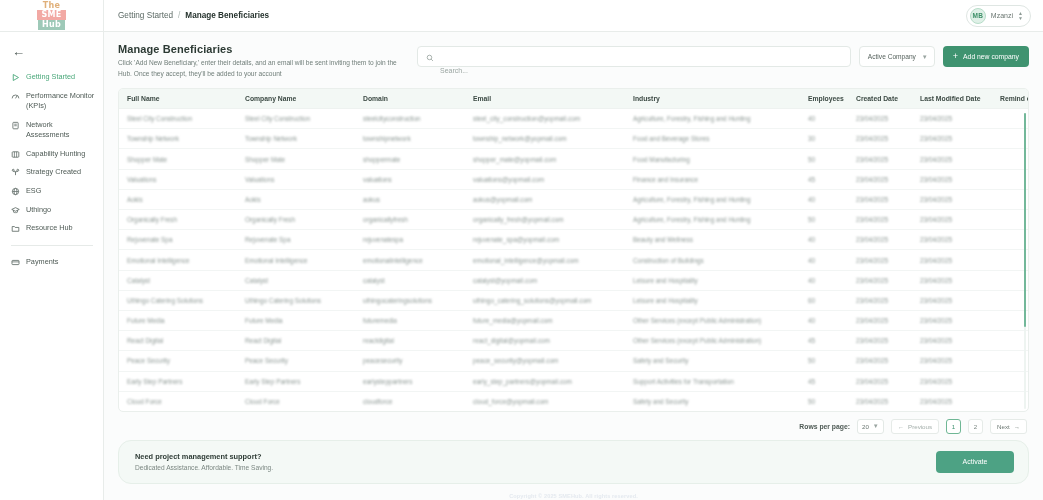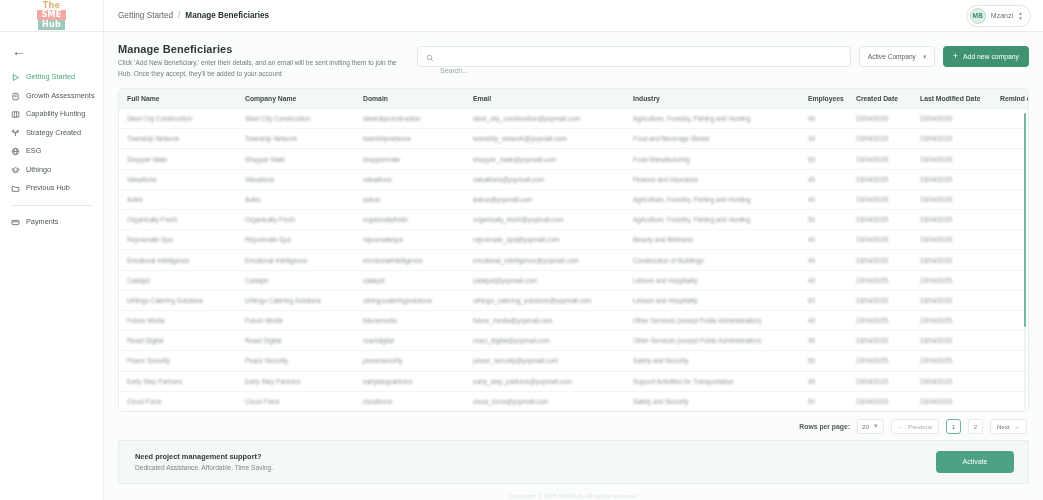--- a/index.html
+++ b/index.html
@@ -216,21 +216,21 @@
     font-size: 6.2px; color: #7a8681; cursor: pointer;
   }
   .pg-num.sel { border-color: #6fb795; color: #3f9370; }
   .pg-btn.nxt { color: #6b7772; }
 
   
   .promo {
     margin: 0 14px;
     background: #f4f9f6;
     border: 1px solid #e6efe9;
-    border-radius: 0;
+    border-radius: 13px;
     height: 44px;
     display: flex; align-items: center; justify-content: space-between;
     padding: 0 14px 0 16px;
   }
   .promo-t { font-size: 7.4px; font-weight: bold; color: #2f3d37; }
   .promo-s { font-size: 6.6px; color: #7b8782; margin-top: 3px; }
   .btn-activate {
     width: 78px; height: 22px; border-radius: 4px;
     background: #4da284; color: #fff;
     display: flex; align-items: center; justify-content: center;
@@ -267,30 +267,39 @@
 
       <div class="nav-item active">
         <span class="ico">
           <svg viewBox="0 0 12 12">
               <polygon points="3,2 10,6 3,10" fill="none" stroke="#4aa87a" stroke-width="1.2" stroke-linejoin="round"></polygon>
             </svg>
         </span>
         <span class="lbl">Getting Started</span>
       </div>
 
+      <div class="nav-item">
+        <span class="ico">
+          <svg viewBox="0 0 12 12">
+              <path d="M1.5 8.5a4.5 4.5 0 0 1 9 0" fill="none" stroke="#5d6a65" stroke-width="1.1"></path>
+              <line x1="6" y1="8.5" x2="8" y2="5.2" stroke="#5d6a65" stroke-width="1.1"></line>
+            </svg>
+        </span>
+        <span class="lbl">Performance Monitor (KPIs)</span>
+      </div>
 
       <div class="nav-item">
         <span class="ico">
           <svg viewBox="0 0 12 12">
               <rect x="2.5" y="1.8" width="7" height="8.6" rx="1" fill="none" stroke="#5d6a65" stroke-width="1.1"></rect>
               <line x1="4.3" y1="4.3" x2="7.7" y2="4.3" stroke="#5d6a65" stroke-width="1"></line>
               <line x1="4.3" y1="6.3" x2="7.7" y2="6.3" stroke="#5d6a65" stroke-width="1"></line>
             </svg>
         </span>
-        <span class="lbl">Growth Assessments</span>
+        <span class="lbl">Network Assessments</span>
       </div>
 
       <div class="nav-item">
         <span class="ico">
           <svg viewBox="0 0 12 12">
               <rect x="1.6" y="2.4" width="8.8" height="7.2" rx="1" fill="none" stroke="#5d6a65" stroke-width="1.1"></rect>
               <line x1="4.5" y1="2.4" x2="4.5" y2="9.6" stroke="#5d6a65" stroke-width="1"></line>
               <line x1="7.5" y1="2.4" x2="7.5" y2="9.6" stroke="#5d6a65" stroke-width="1"></line>
             </svg>
         </span>
@@ -329,21 +338,21 @@
         </span>
         <span class="lbl">Uthingo</span>
       </div>
 
       <div class="nav-item">
         <span class="ico">
           <svg viewBox="0 0 12 12">
               <path d="M1.6 3.4h3l1 1.2h4.8v5.1H1.6z" fill="none" stroke="#5d6a65" stroke-width="1.1" stroke-linejoin="round"></path>
             </svg>
         </span>
-        <span class="lbl">Previous Hub</span>
+        <span class="lbl">Resource Hub</span>
       </div>
 
       <div class="nav-div"></div>
 
       <div class="nav-item">
         <span class="ico">
           <svg viewBox="0 0 12 12">
               <rect x="1.3" y="3.2" width="9.4" height="5.6" rx="1" fill="none" stroke="#5d6a65" stroke-width="1.1"></rect>
               <line x1="1.3" y1="5.2" x2="10.7" y2="5.2" stroke="#5d6a65" stroke-width="1"></line>
             </svg>

